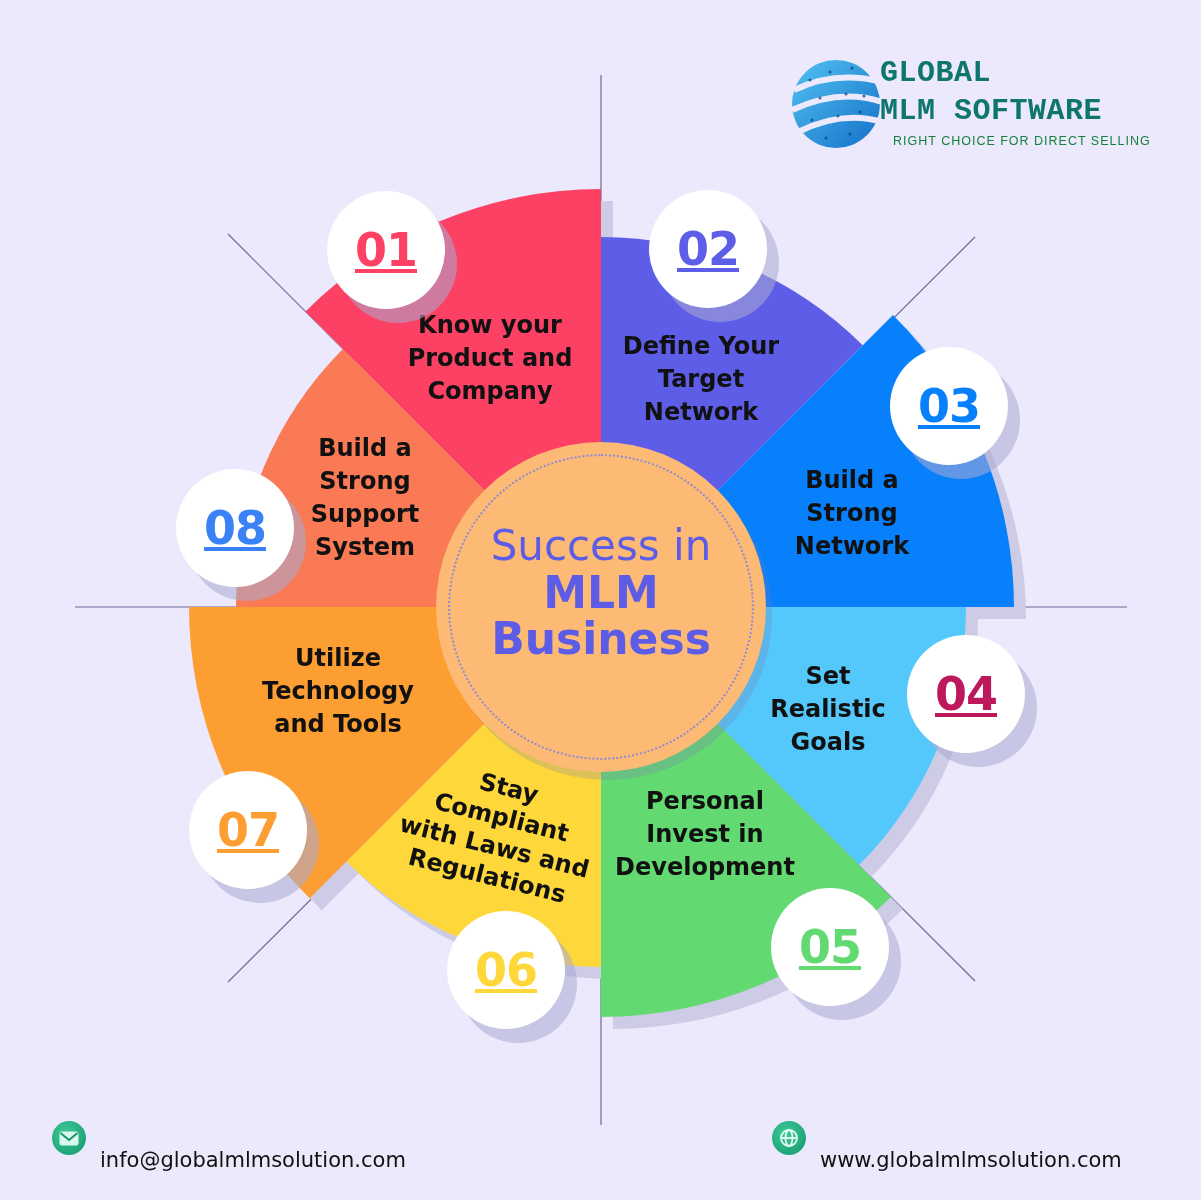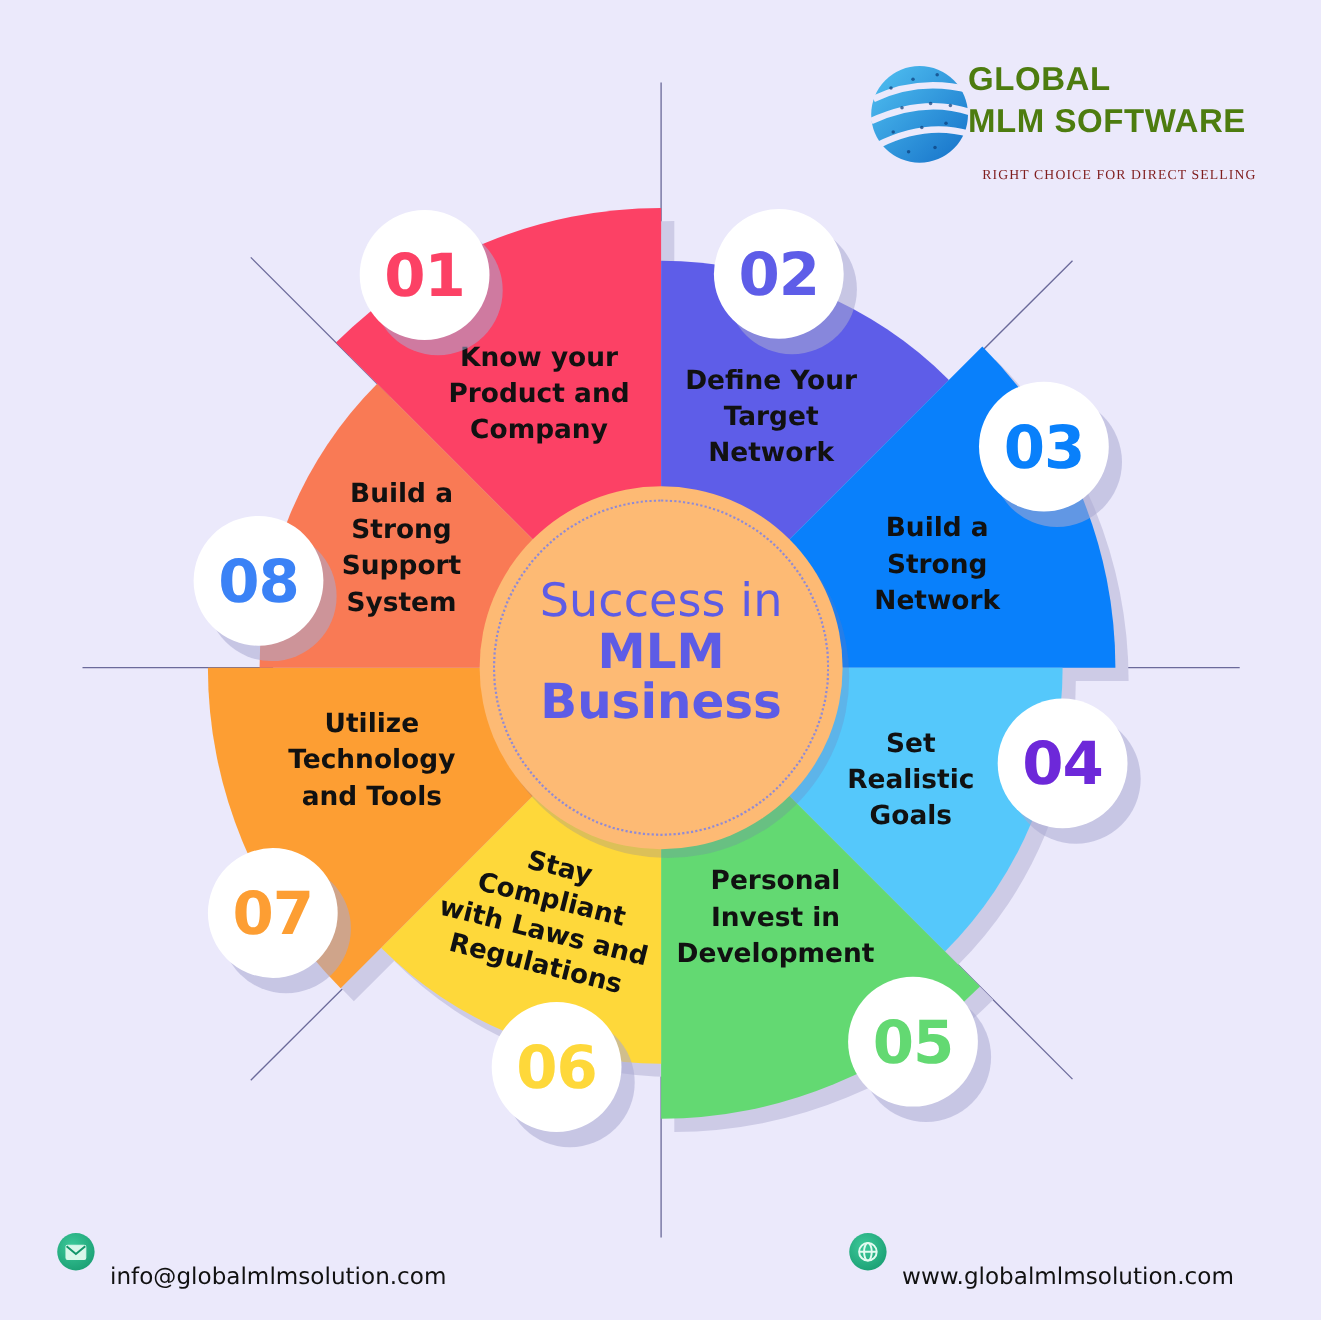--- a/index.html
+++ b/index.html
@@ -7,44 +7,44 @@
     width: 1201px; height: 1200px; overflow: hidden;
     background: #ebe9fb;
     font-family: "DejaVu Sans", sans-serif;
     position: relative;
   }
   #canvas { position: absolute; left: 0; top: 0; width: 1201px; height: 1200px; }
   .logo { position: absolute; left: 790px; top: 50px; width: 380px; height: 110px; }
   .logo-globe { position: absolute; left: 0; top: 0; width: 92px; height: 105px; }
   .logo-title {
     position: absolute; left: 90px; top: 4px;
-    font-family: Liberation Sans, sans-serif; font-weight: bold;
-    font-size: 30px; line-height: 38px; color: #4d7c0f; letter-spacing: 0.5px;
+    font-family: Liberation Mono, monospace; font-weight: bold;
+    font-size: 30px; line-height: 38px; color: #0f766e; letter-spacing: 0.5px;
     white-space: nowrap;
   }
   .logo-tagline {
     position: absolute; left: 103px; top: 84px;
-    font-family: Liberation Serif, serif; font-size: 12.5px; color: #7f1d1d;
-    letter-spacing: 1px; white-space: nowrap; margin-top: 18px;
+    font-family: Liberation Sans, sans-serif; font-size: 12.5px; color: #15803d;
+    letter-spacing: 1px; white-space: nowrap;
   }
   .seg-label {
     position: absolute; text-align: center;
     font-family: "DejaVu Sans", sans-serif; font-weight: bold;
     font-size: 24px; line-height: 33px; color: #111;
     white-space: nowrap; transform: translate(-50%, -50%);
   }
   .num-badge {
     position: absolute; width: 118px; height: 118px; border-radius: 50%;
     background: #fff; display: flex; align-items: center; justify-content: center;
     box-shadow: 12px 14px 0 0 rgba(170,170,210,0.55);
     transform: translate(-50%, -50%);
   }
   .num-text {
     font-family: "DejaVu Sans", sans-serif; font-weight: 900;
-    font-size: 54px; letter-spacing: -1px;
+    font-size: 46px; letter-spacing: -1px; text-decoration: underline;
   }
   .center-circle {
     position: absolute; left: 601px; top: 607px; width: 330px; height: 330px;
     border-radius: 50%; background: #fdba74; transform: translate(-50%, -50%);
     box-shadow: 6px 8px 0 0 rgba(120,120,180,0.25);
   }
   .center-dotted {
     position: absolute; left: 12px; top: 12px; right: 12px; bottom: 12px;
     border-radius: 50%; border: 2px dotted #8f8ad6;
   }
@@ -181,21 +181,21 @@
 <div class="num-badge" style="left:386px; top:250px;">
   <span class="num-text" style="color:#fc4165">01</span>
 </div>
 <div class="num-badge" style="left:708px; top:249px;">
   <span class="num-text" style="color:#5e5de8">02</span>
 </div>
 <div class="num-badge" style="left:949px; top:406px;">
   <span class="num-text" style="color:#0980fb">03</span>
 </div>
 <div class="num-badge" style="left:966px; top:694px;">
-  <span class="num-text" style="color:#6d28d9">04</span>
+  <span class="num-text" style="color:#be185d">04</span>
 </div>
 <div class="num-badge" style="left:830px; top:947px;">
   <span class="num-text" style="color:#63d972">05</span>
 </div>
 <div class="num-badge" style="left:506px; top:970px;">
   <span class="num-text" style="color:#fed83a">06</span>
 </div>
 <div class="num-badge" style="left:248px; top:830px;">
   <span class="num-text" style="color:#fd9e33">07</span>
 </div>

